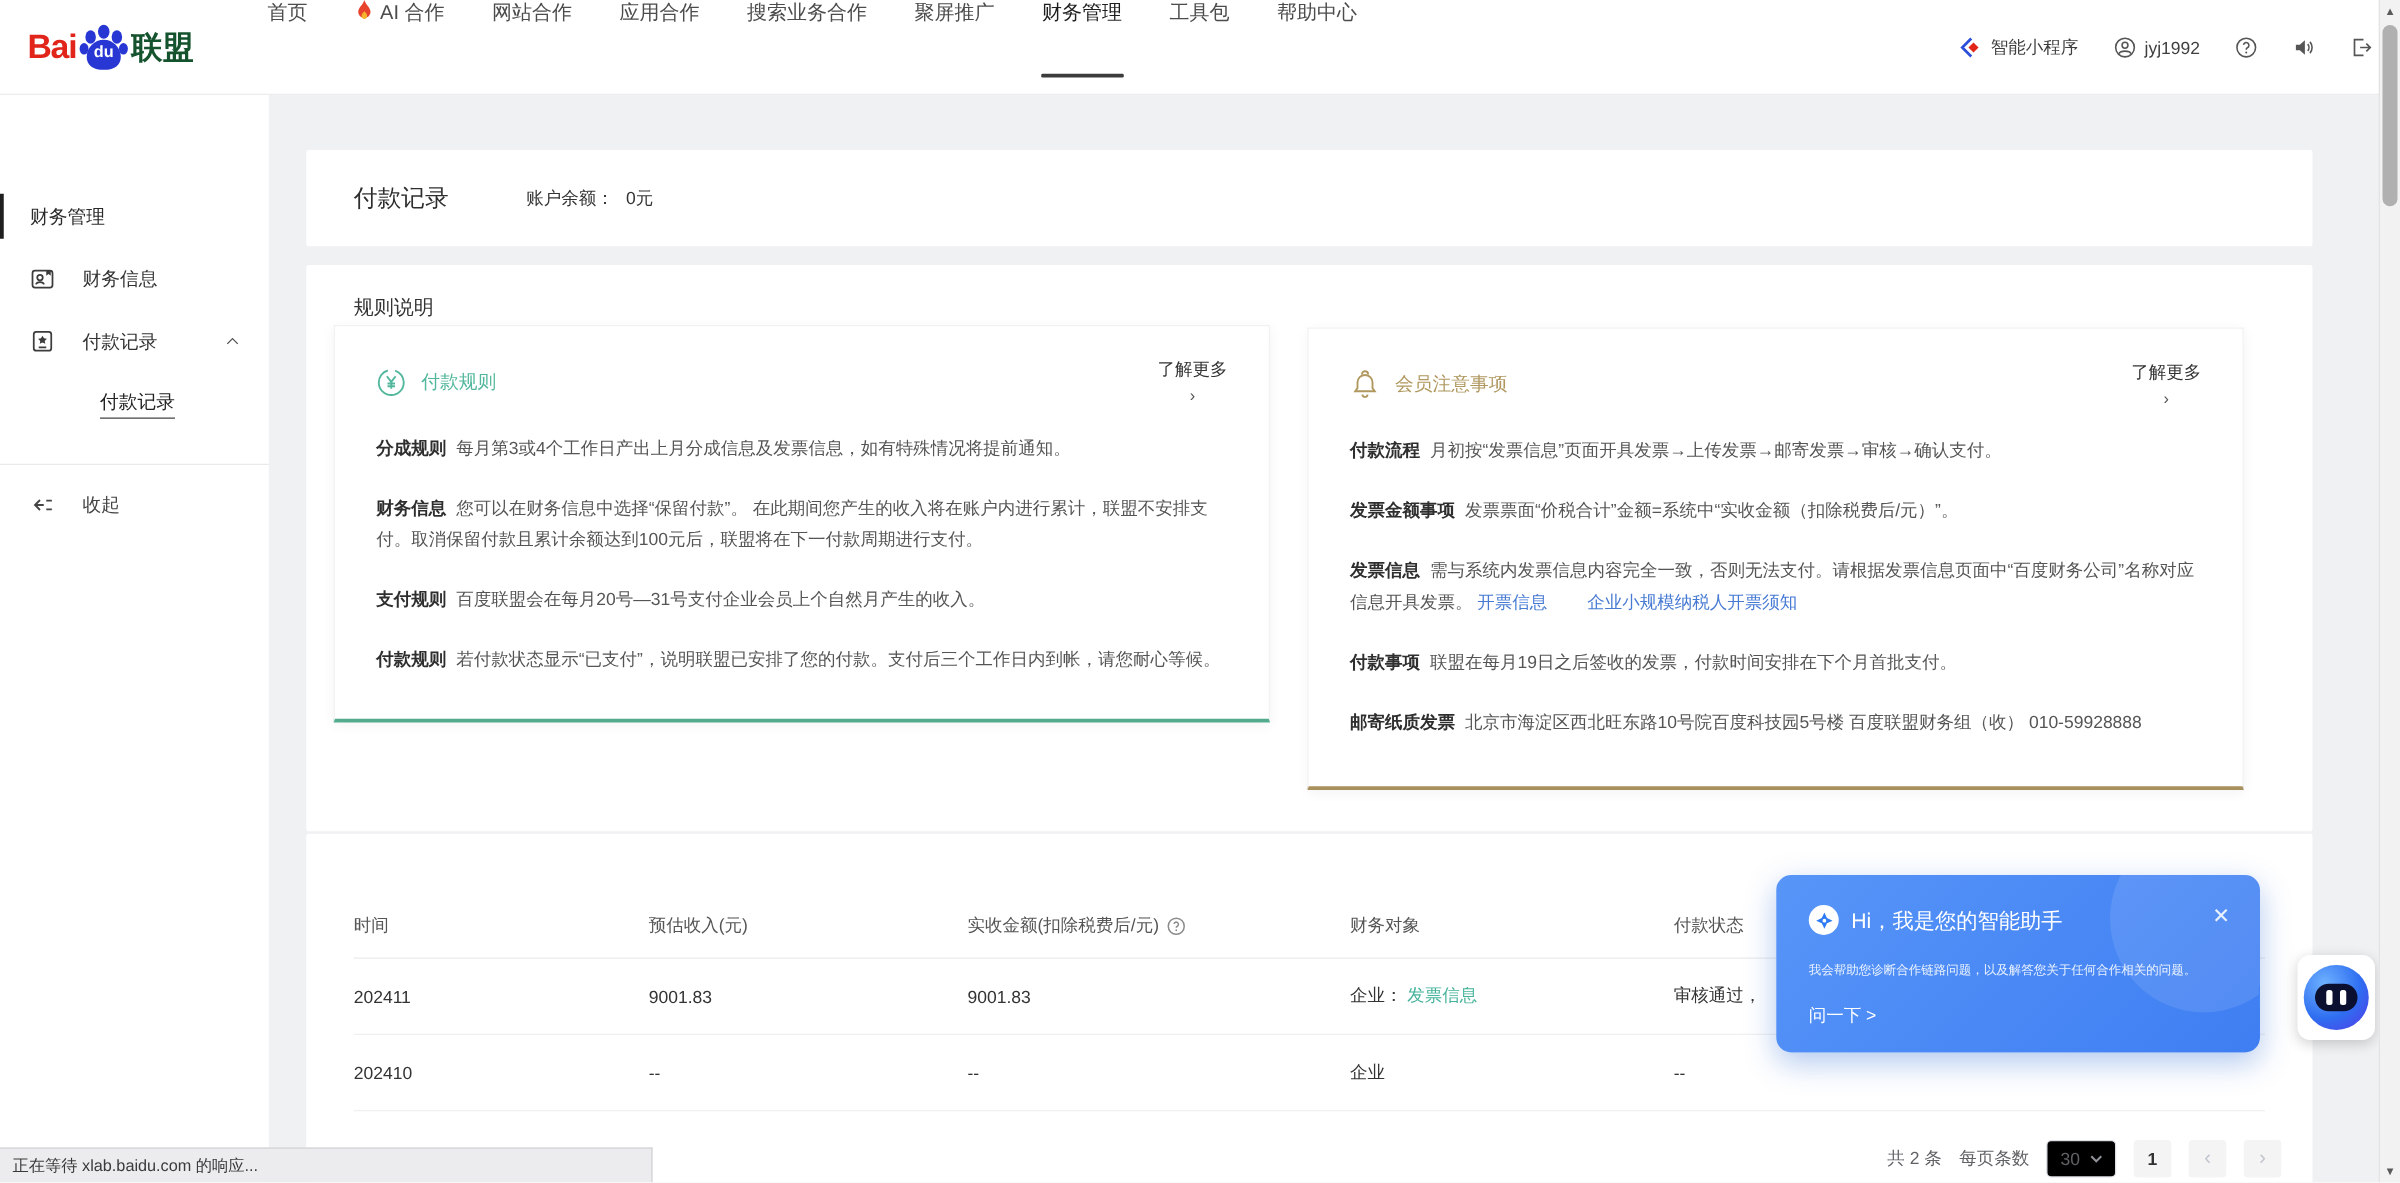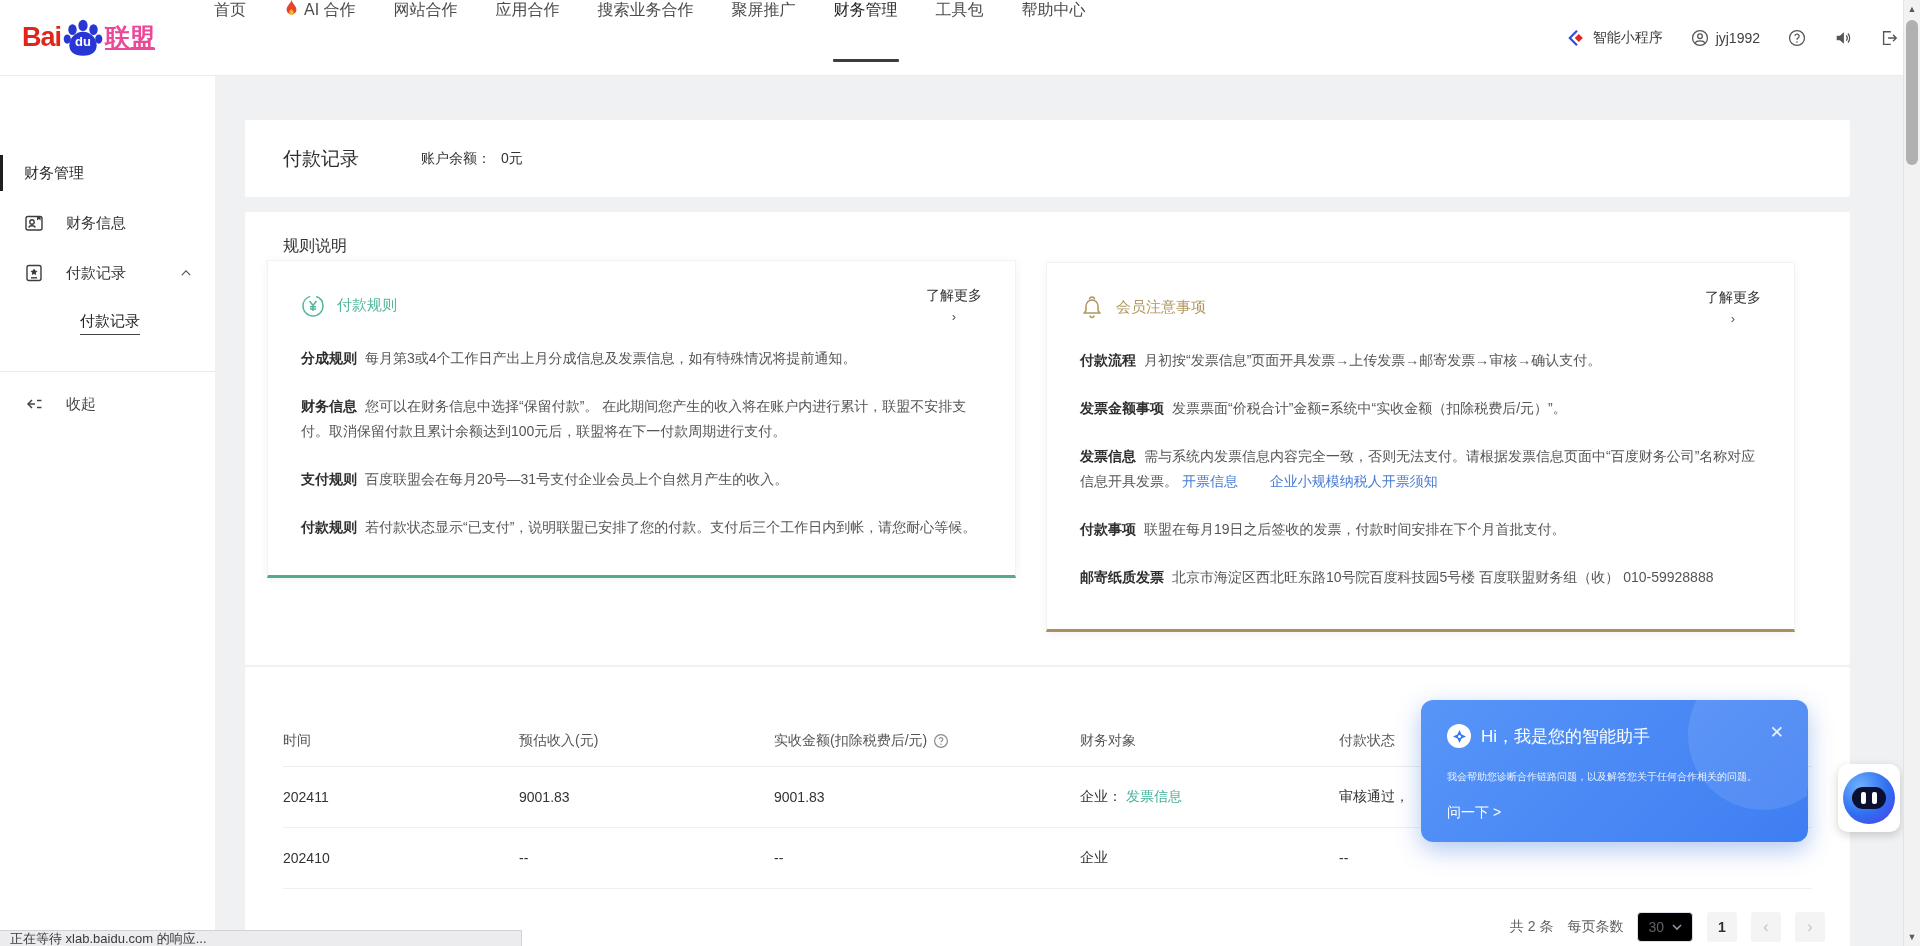--- a/index.html
+++ b/index.html
@@ -17,21 +17,21 @@
     display:flex; align-items:center; padding:0 22px; z-index:10;
   }
   .logo { display:flex; align-items:center; margin-right:40px; cursor:pointer; }
   .logo .bai { font-size:27px; font-weight:bold; color:#e1251b; letter-spacing:-1px; }
   .logo .paw { position:relative; width:42px; height:42px; margin:0 1px; }
   .logo .paw svg { width:42px; height:42px; }
   .logo .du {
     position:absolute; left:50%; top:58%; transform:translate(-50%,-50%);
     color:#fff; font-size:13px; font-weight:bold;
   }
-  .logo .union { font-size:25px; font-weight:bold; color:#ec4899;text-decoration:underline; }
+  .logo .union { font-size:25px; font-weight:bold; color:#14532d; }
   .nav-items { display:flex; align-items:stretch; height:100%; }
   .nav-item {
     position:relative; display:flex; align-items:flex-start; gap:5px;
     padding:0 19px; font-size:16px; color:#4c4c4c; cursor:pointer; white-space:nowrap;
   }
   .nav-item.active { color:#1f1f1f; }
   .nav-item.active::after {
     content:""; position:absolute; left:18px; right:18px; bottom:13px;
     height:3px; background:#3c3c3c; border-radius:1px;
   }
@@ -150,21 +150,21 @@
   
   .scrollbar {
     position:absolute; right:0; top:0; bottom:0; width:17px; background:#f2f2f2;
     border-left:1px solid #e3e3e3; z-index:60;
   }
   .sb-arrow { position:absolute; left:0; width:16px; text-align:center; color:#5a5a5a; font-size:9px; }
   .sb-up { top:4px; } .sb-down { bottom:4px; }
   .sb-thumb { position:absolute; left:2px; top:20px; width:12px; height:145px; background:#b0b0b0; border-radius:6px; }
   
   .statusbar {
-    position:absolute; left:0; bottom:0; width:522px; height:16px; z-index:70;
+    position:absolute; left:0; bottom:0; width:522px; height:28px; z-index:70;
     background:#ececee; border-top:1px solid #d0d2d5; border-right:1px solid #d0d2d5;
     display:flex; align-items:center; padding-left:10px; font-size:13px; color:#3a3a3a;
   }
 </style>
 </head>
 <body>
 
 <div id="root">
 
   <div class="navbar">

